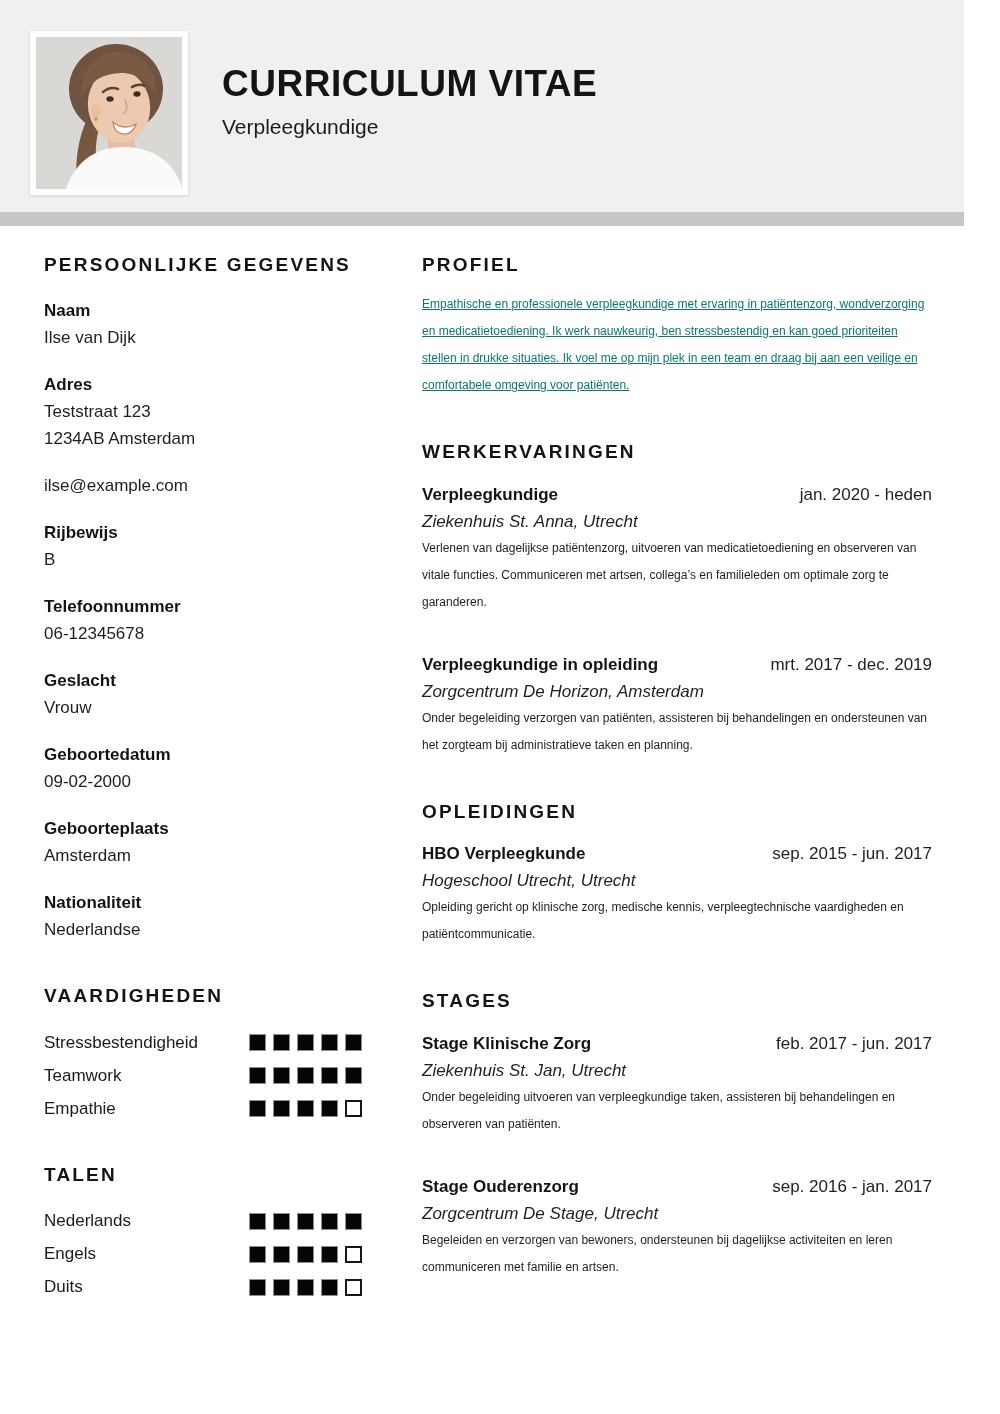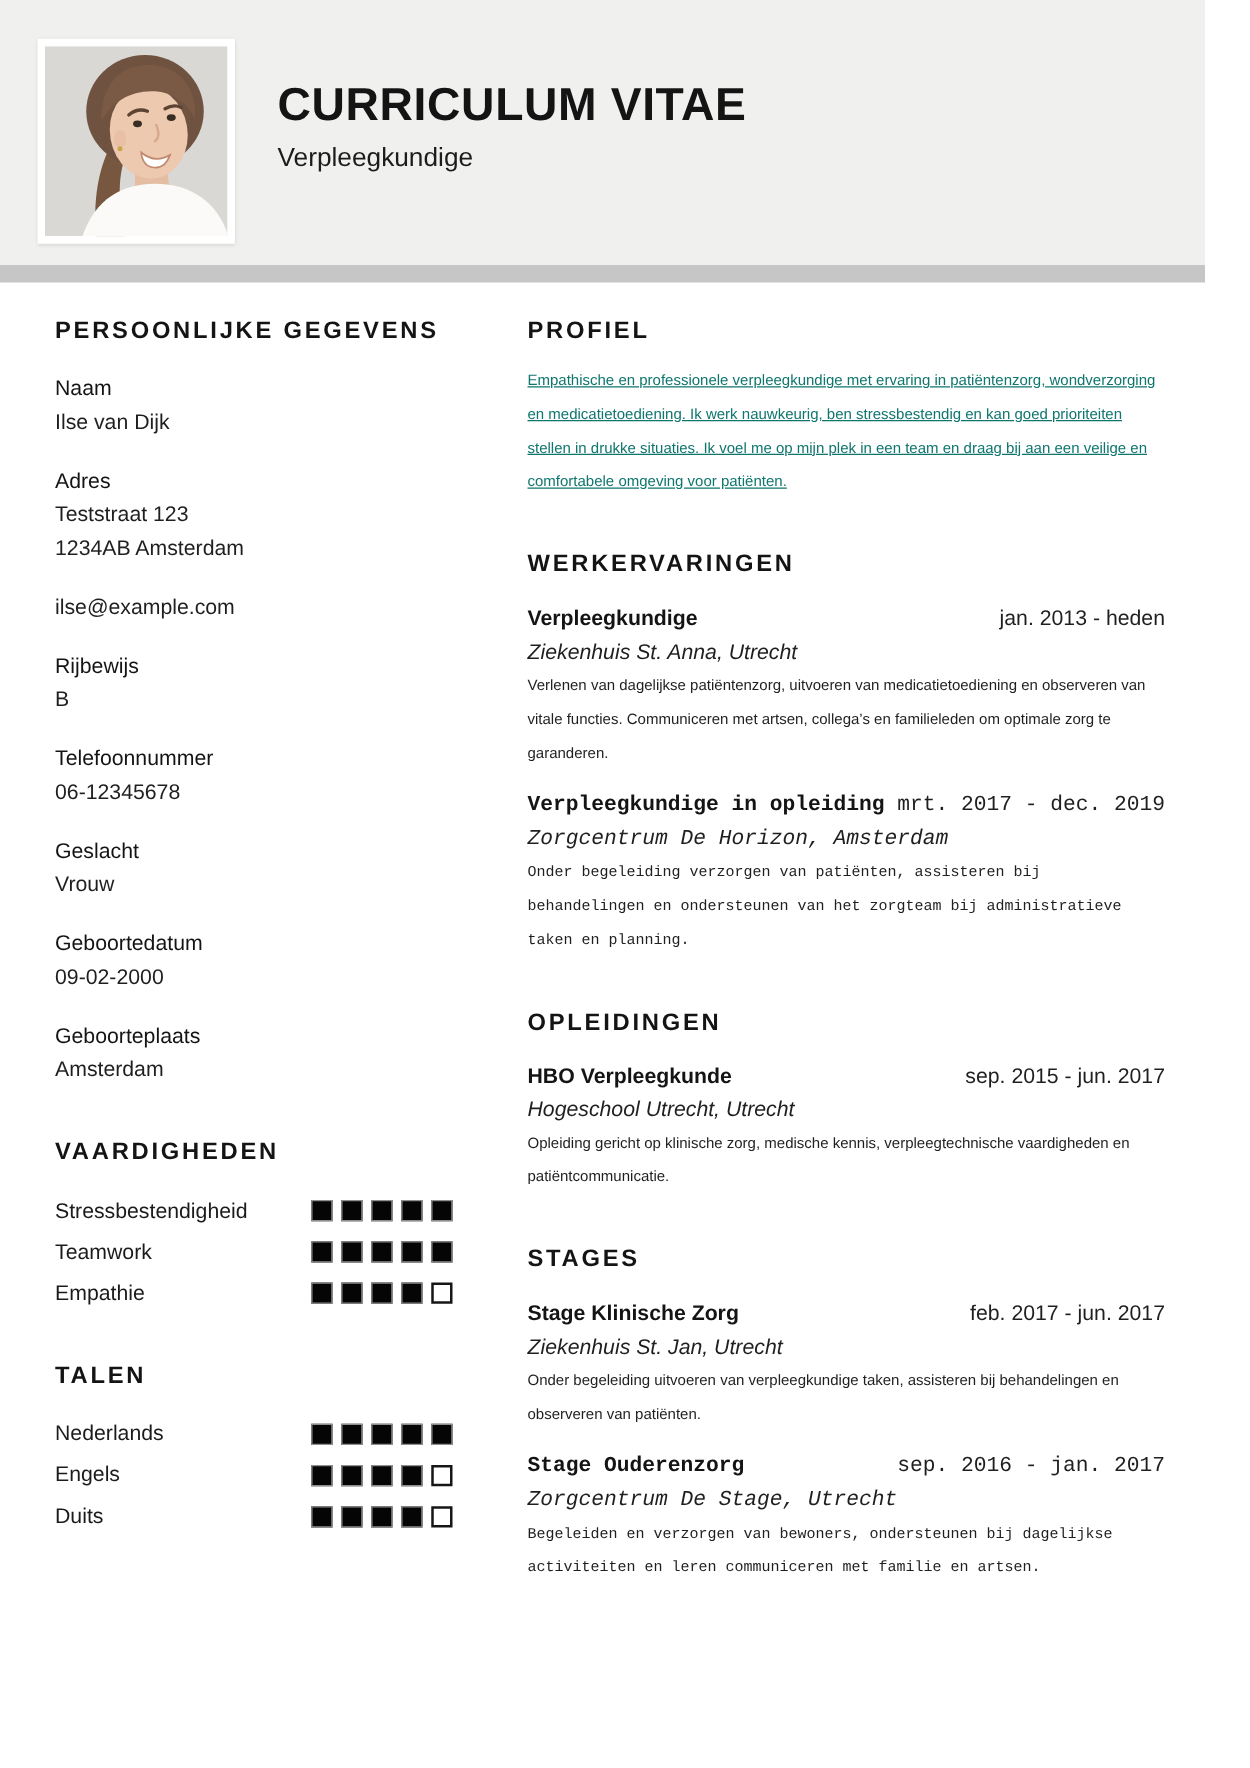--- a/index.html
+++ b/index.html
@@ -37,37 +37,37 @@
 
   h2.section {
     margin: 0; font-size: 19px; font-weight: 800;
     letter-spacing: 2.2px; color: #141414; line-height: 1.2;
   }
   .col-left h2.mt { margin-top: 42px; }
   .col-right h2.mt { margin-top: 42px; }
 
   
   .field { margin-top: 20px; }
-  .field-label { font-weight: 400; font-size: 17px; line-height: 27px; color: #141414; }
+  .field-label { font-weight: 700; font-size: 17px; line-height: 27px; color: #141414; }
   .field-value { font-size: 17px; line-height: 27px; color: #1f1f1f; }
 
   
   .rating-list { margin-top: 22px; }
   .rating-row { display: flex; justify-content: space-between; align-items: center; }
   .rating-row + .rating-row { margin-top: 7px; }
   .rating-label { font-size: 17px; line-height: 26px; }
   .squares { display: flex; gap: 7px; }
   .sq { width: 17px; height: 17px; }
   .sq-filled { background: #050505; border: 1px solid #8f8f8f; }
   .sq-empty { background: #ffffff; border: 2px solid #161616; }
 
   
   .profile-text { margin: 14px 0 0 0; font-size: 12px; line-height: 27px; color: #0f766e; text-decoration: underline; }
   .entry { margin-top: 17px; }
-  .entry + .entry { margin-top: 15px; font-family: Liberation Mono, monospace; }
+  .entry + .entry { margin-top: 35px; }
   .entry-head { display: flex; justify-content: space-between; align-items: baseline; }
   .entry-title { font-weight: 700; font-size: 17px; line-height: 27px; color: #141414; }
   .entry-period { font-size: 17px; line-height: 27px; white-space: nowrap; color: #1f1f1f; }
   .entry-org { font-style: italic; font-size: 17px; line-height: 27px; color: #1f1f1f; }
   .entry-desc { font-size: 12px; line-height: 27px; color: #1f1f1f; }
 </style>
 </head>
 <body>
 
 <div class="page">
@@ -141,20 +141,24 @@
             <div class="field-value">Vrouw</div>
           </div>
           <div class="field">
             <div class="field-label">Geboortedatum</div>
             <div class="field-value">09-02-2000</div>
           </div>
           <div class="field">
             <div class="field-label">Geboorteplaats</div>
             <div class="field-value">Amsterdam</div>
           </div>
+          <div class="field">
+            <div class="field-label">Nationaliteit</div>
+            <div class="field-value">Nederlandse</div>
+          </div>
         </div>
 
       <h2 class="section mt">VAARDIGHEDEN</h2>
       <div class="rating-list" id="skills-list">
           <div class="rating-row">
             <div class="rating-label">Stressbestendigheid</div>
             <div class="squares">
               <div class="sq sq-filled"></div>
               <div class="sq sq-filled"></div>
               <div class="sq sq-filled"></div>
@@ -221,21 +225,21 @@
 
     <section class="col-right">
       <h2 class="section">PROFIEL</h2>
       <p class="profile-text">Empathische en professionele verpleegkundige met ervaring in patiëntenzorg, wondverzorging en medicatietoediening. Ik werk nauwkeurig, ben stressbestendig en kan goed prioriteiten stellen in drukke situaties. Ik voel me op mijn plek in een team en draag bij aan een veilige en comfortabele omgeving voor patiënten.</p>
 
       <h2 class="section mt">WERKERVARINGEN</h2>
       <div id="experience-entries">
           <div class="entry">
             <div class="entry-head">
               <div class="entry-title">Verpleegkundige</div>
-              <div class="entry-period">jan. 2013 - heden</div>
+              <div class="entry-period">jan. 2020 - heden</div>
             </div>
             <div class="entry-org">Ziekenhuis St. Anna, Utrecht</div>
             <div class="entry-desc">Verlenen van dagelijkse patiëntenzorg, uitvoeren van medicatietoediening en observeren van vitale functies. Communiceren met artsen, collega’s en familieleden om optimale zorg te garanderen.</div>
           </div>
           <div class="entry">
             <div class="entry-head">
               <div class="entry-title">Verpleegkundige in opleiding</div>
               <div class="entry-period">mrt. 2017 - dec. 2019</div>
             </div>
             <div class="entry-org">Zorgcentrum De Horizon, Amsterdam</div>

